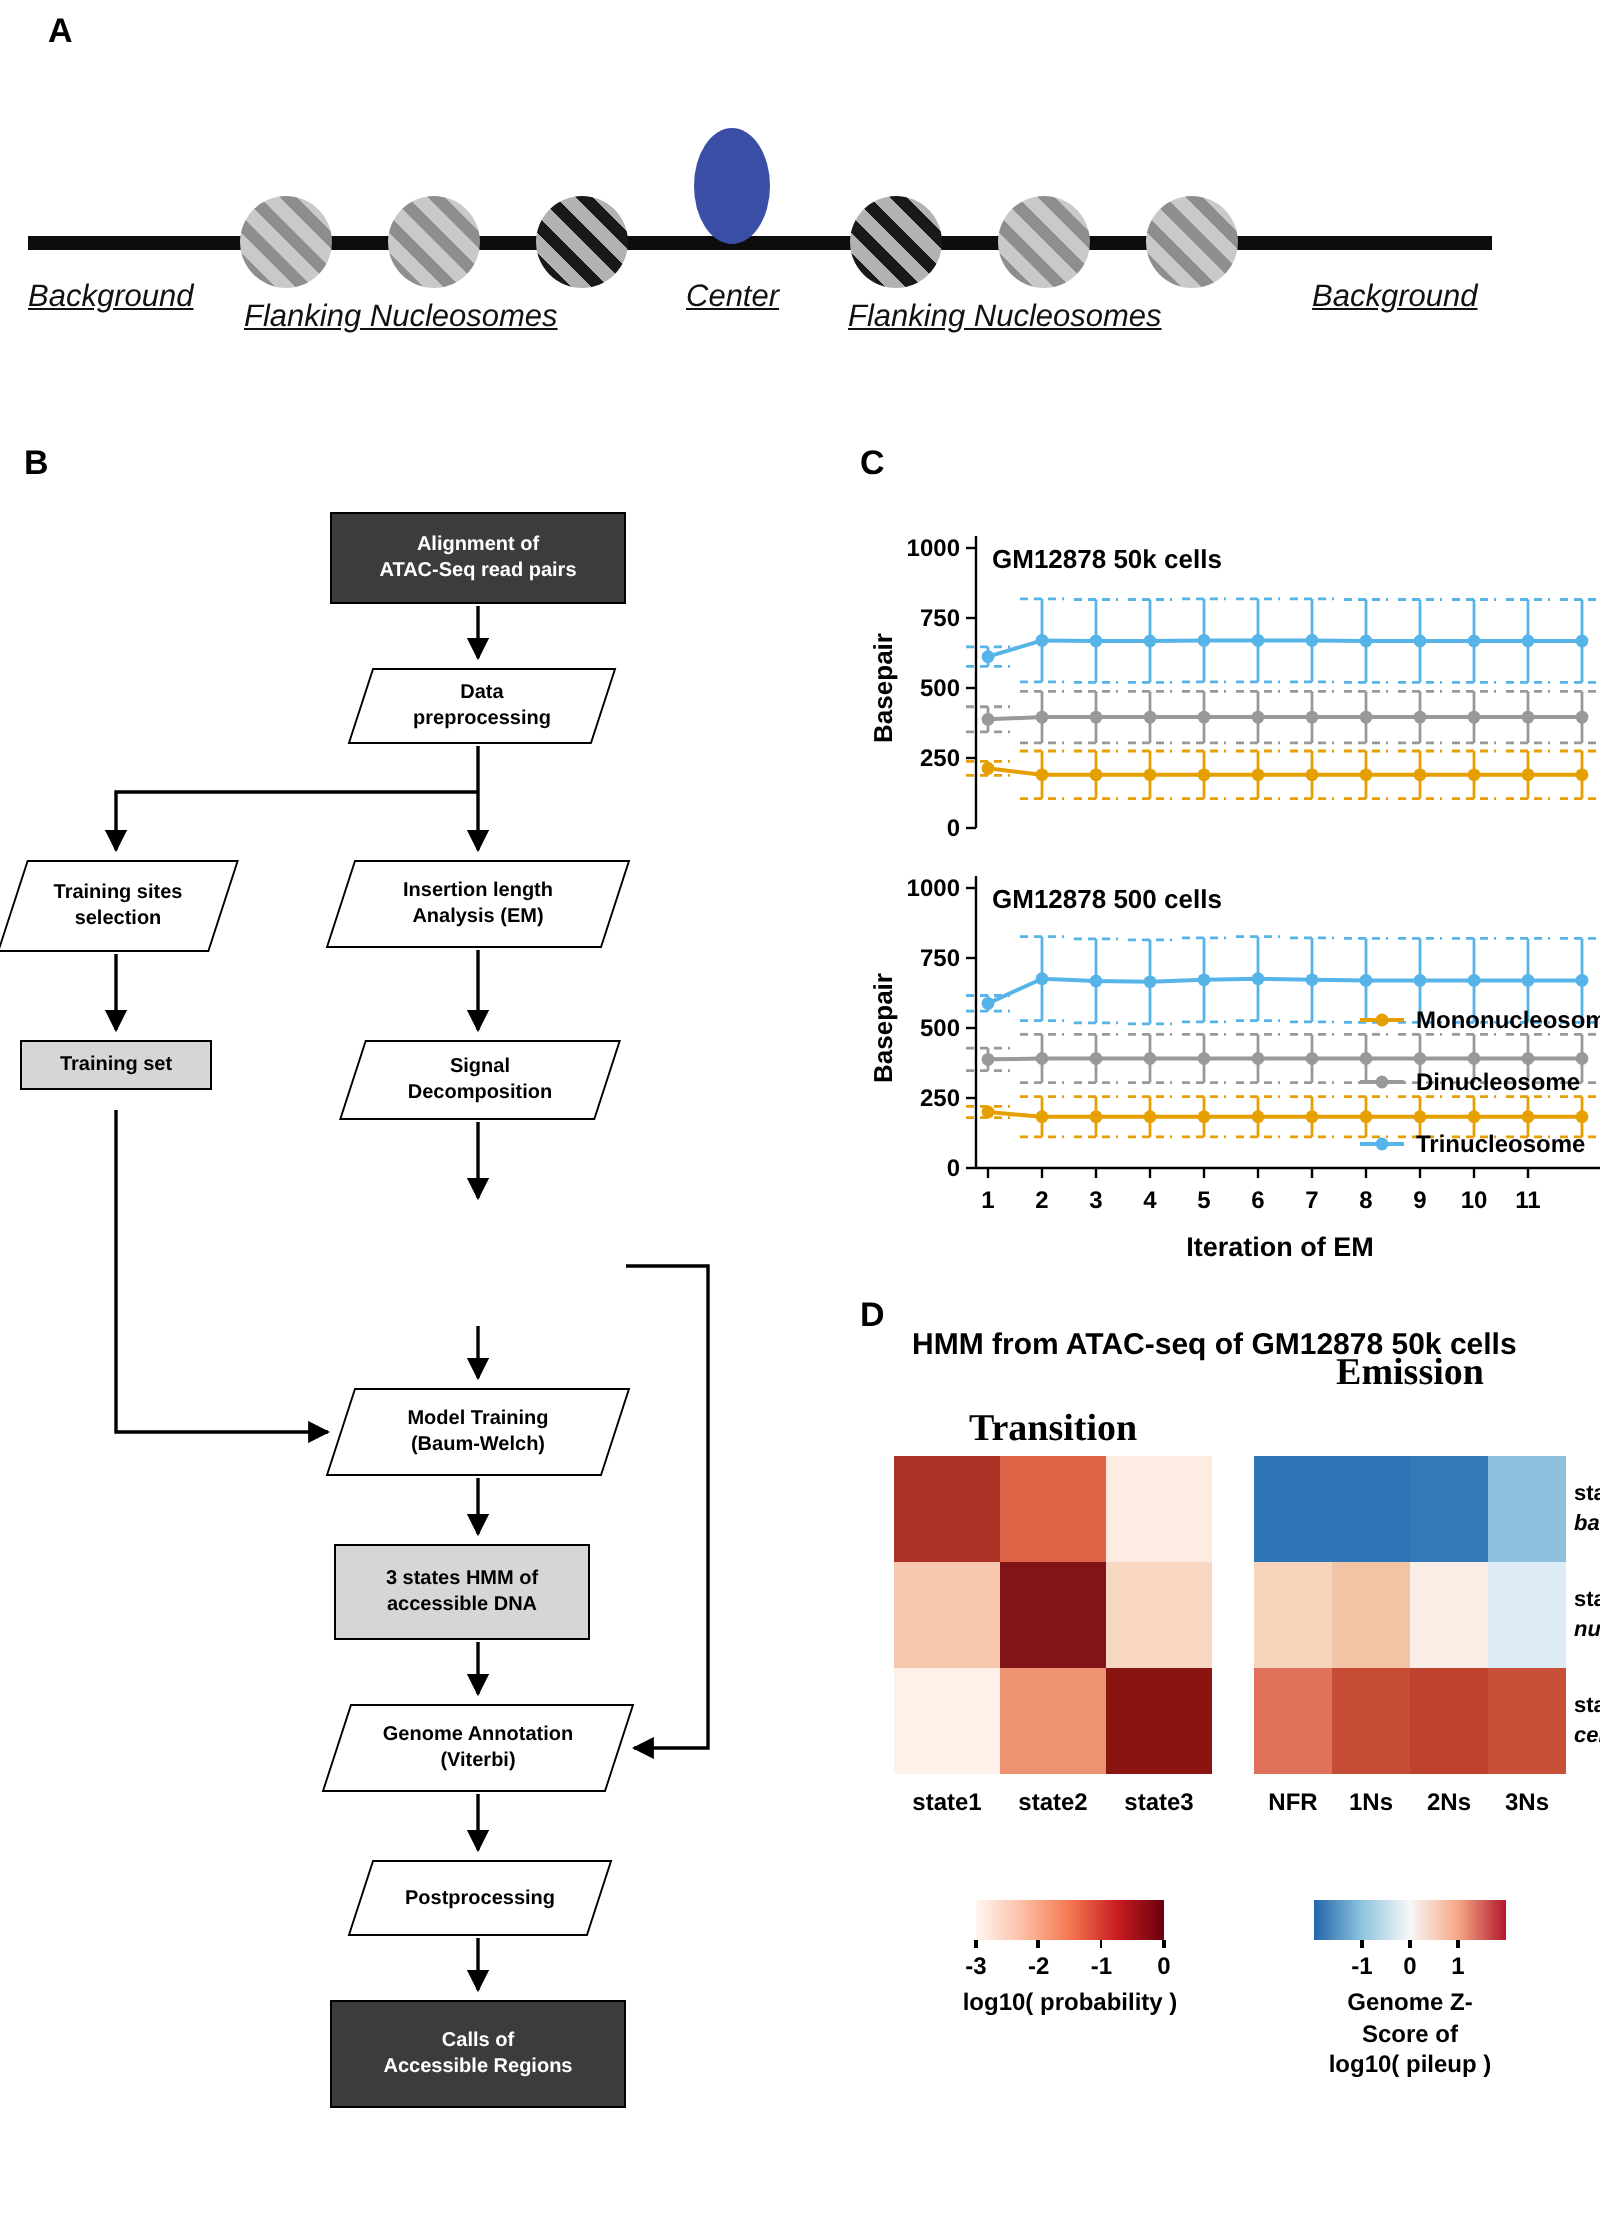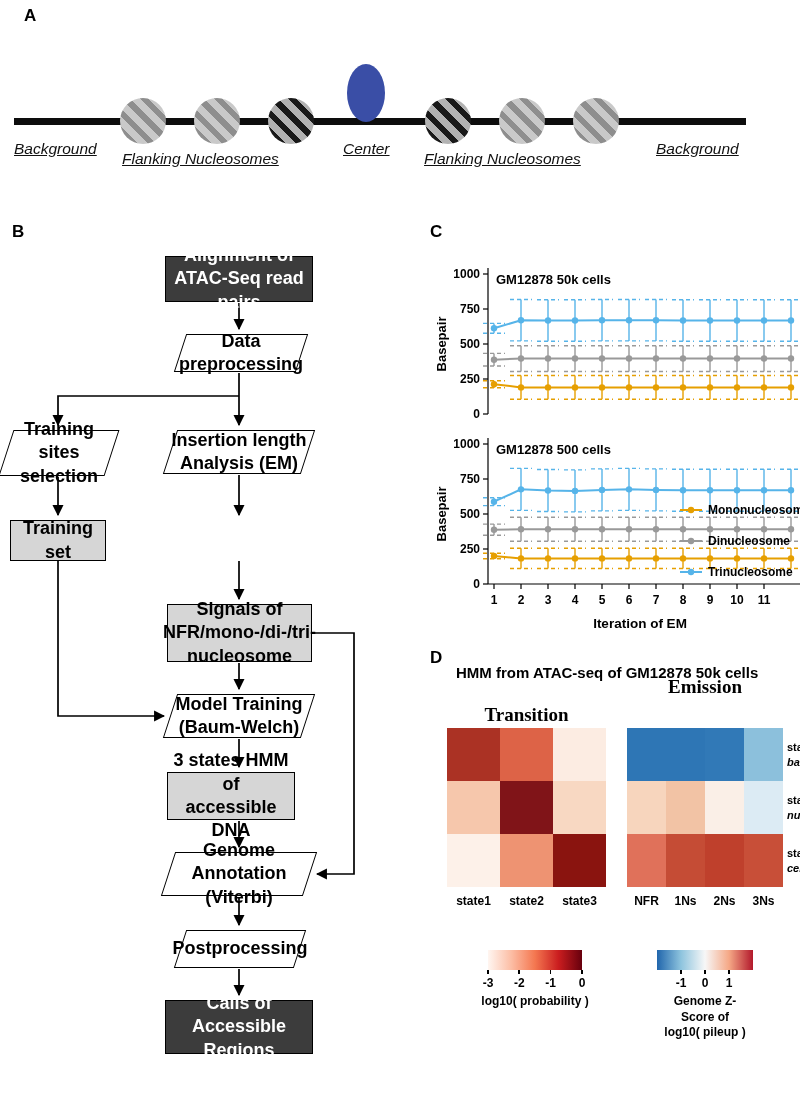--- a/index.html
+++ b/index.html
@@ -12,21 +12,21 @@
   .dna-line { position:absolute; background:#0d0d0d; }
   .nuc { position:absolute; width:46px; height:46px; border-radius:50%; }
   .nuc.light { background:repeating-linear-gradient(45deg,#c9c9c9 0 7px,#8e8e8e 7px 13px); }
   .nuc.dark  { background:repeating-linear-gradient(45deg,#b2b2b2 0 7px,#191919 7px 13px); }
   .center-ellipse { position:absolute; width:38px; height:58px; border-radius:50%; background:#3a4ea6; }
   .a-label { position:absolute; font-style:italic; font-size:15.5px; color:#111;
              text-decoration:underline; white-space:nowrap; }
 
   
   .fc-box { position:absolute; display:flex; align-items:center; justify-content:center;
-            text-align:center; font-size:18px; font-weight:700; line-height:1.3;
+            text-align:center; font-size:10px; font-weight:700; line-height:1.3;
             white-space:pre-line; z-index:2; }
   .fc-rect-dark { background:#3c3c3c; color:#fff; border:1.5px solid #000; }
   .fc-rect-gray { background:#d6d6d6; color:#000; border:1.5px solid #000; }
   .fc-para::before { content:""; position:absolute; inset:0; background:#fff;
                      border:1.5px solid #000; transform:skewX(-18deg); z-index:-1; }
   #arrows { position:absolute; left:0; top:0; z-index:1; pointer-events:none; }
   .arrow { fill:none; stroke:#000; stroke-width:1.7px; }
 
   
   #c-svg { position:absolute; left:430px; top:250px; }
@@ -84,24 +84,23 @@
   <div class="a-label" style="left:656px;top:140px;">Background</div>
 
   <div class="fc-box fc-rect-dark" style="left:165px;top:256px;width:148px;height:46px;">Alignment of
 ATAC-Seq read pairs</div>
   <div class="fc-box fc-para" style="left:180px;top:334px;width:122px;height:38px;">Data
 preprocessing</div>
   <div class="fc-box fc-para" style="left:6px;top:430px;width:106px;height:46px;">Training sites
 selection</div>
   <div class="fc-box fc-para" style="left:170px;top:430px;width:138px;height:44px;">Insertion length
 Analysis (EM)</div>
-  <div class="fc-box fc-rect-gray" style="left:10px;top:520px;width:96px;height:41px;">Training set</div>
-  <div class="fc-box fc-rect-gray" style="left:167px;top:604px;width:145px;height:58px;">Signals of
-NFR/mono-/di-/tri-
-nucleosome</div>
+  <div class="fc-box fc-rect-gray" style="left:10px;top:520px;width:96px;height:25px;">Training set</div>
+  <div class="fc-box fc-para" style="left:176px;top:520px;width:128px;height:40px;">Signal
+Decomposition</div>
   <div class="fc-box fc-para" style="left:170px;top:694px;width:138px;height:44px;">Model Training
 (Baum-Welch)</div>
   <div class="fc-box fc-rect-gray" style="left:167px;top:772px;width:128px;height:48px;">3 states HMM of
 accessible DNA</div>
   <div class="fc-box fc-para" style="left:168px;top:852px;width:142px;height:44px;">Genome Annotation
 (Viterbi)</div>
   <div class="fc-box fc-para" style="left:180px;top:930px;width:120px;height:38px;">Postprocessing</div>
   <div class="fc-box fc-rect-dark" style="left:165px;top:1000px;width:148px;height:54px;">Calls of
 Accessible Regions</div>
 

